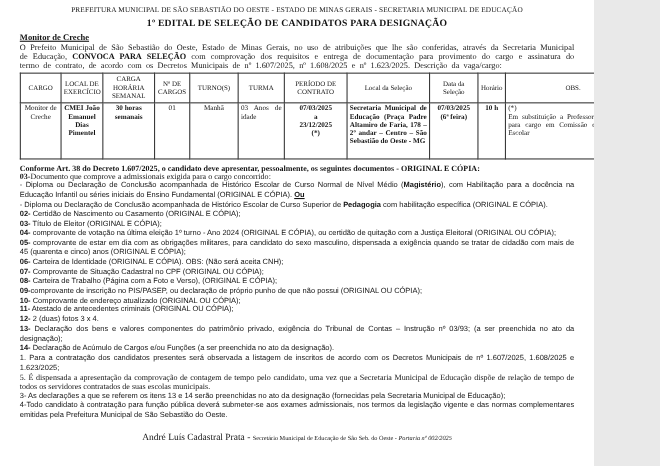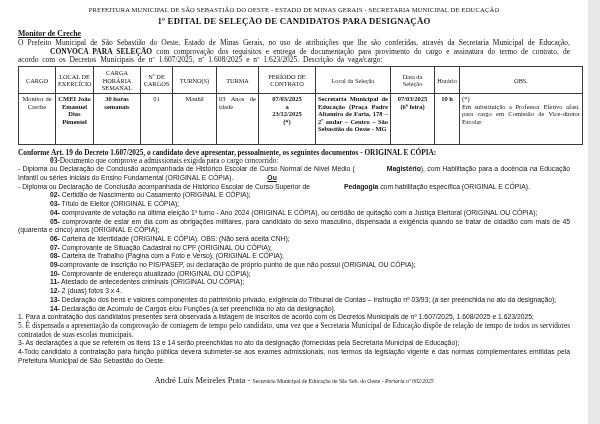--- a/index.html
+++ b/index.html
@@ -1,30 +1,30 @@
 <!DOCTYPE html>
 <html><head>
 <meta charset="utf-8">
 <style>
   html,body{margin:0;padding:0;background:#e9e9e9;}
   .page{
     position:relative;
-    width:588px;height:424px;
+    width:540px;height:424px;
     background:#ffffff;
     color:#141414;
     overflow:hidden;
     box-sizing:border-box;
     padding:6px 18px 0 18px;
     font-family:"Liberation Serif",serif;
   }
   .hdr1{font-size:6.6px;text-align:center;letter-spacing:.15px;}
   .hdr2{font-size:8.8px;font-weight:bold;text-align:center;margin-top:2.5px;letter-spacing:.2px;}
   .sec-title{font-size:7.8px;font-weight:bold;text-decoration:underline;margin-top:3px;}
   .intro{font-size:7.5px;line-height:8.7px;text-align:justify;word-spacing:2px;margin-top:1.5px;}
-  .b{font-weight:bold;margin-left:32px;}
+  .b{font-weight:bold;}
   .u{text-decoration:underline;}
 
   table.vac{border-collapse:collapse;table-layout:fixed;width:564px;margin-top:1px;}
   table.vac th,table.vac td{
     border:1px solid #3a3a3a;
     padding:1px 2px;
     font-family:"Liberation Serif",serif;
     overflow:hidden;
   }
   table.vac th{
@@ -109,21 +109,21 @@
 (6ª feira)</td>
       <td class="c-center c-bold">10 h</td>
       <td class="c-obs">
         <div>(*)</div>
         <div>Em substituição a Professor Efetivo afast. para cargo em Comissão de Vice-diretor Escolar</div>
       </td>
     </tr>
   </tbody>
     </table>
 
-  <div class="doc-intro">Conforme Art. 19 do Decreto 1.607/2025, o candidato deve apresentar, pessoalmente, os seguintes documentos - ORIGINAL E CÓPIA:</div>
+  <div class="doc-intro">Conforme Art. 38 do Decreto 1.607/2025, o candidato deve apresentar, pessoalmente, os seguintes documentos - ORIGINAL E CÓPIA:</div>
   <div id="doc-list">
       <div class="doc-line serif"><span class="b">03-</span><span>Documento que comprove a admissionais exigida para o cargo concorrido:</span></div>
       <div class="doc-line sans"><span>- Diploma ou Declaração de Conclusão acompanhada de Histórico Escolar de Curso Normal de Nível Médio (</span><span class="b">Magistério</span><span>), com Habilitação para a docência na Educação Infantil ou séries iniciais do Ensino Fundamental (ORIGINAL E CÓPIA). </span><span class="b u">Ou</span></div>
       <div class="doc-line sans"><span>- Diploma ou Declaração de Conclusão acompanhada de Histórico Escolar de Curso Superior de </span><span class="b">Pedagogia</span><span> com habilitação específica (ORIGINAL E CÓPIA).</span></div>
       <div class="doc-line sans"><span class="b">02-</span><span> Certidão de Nascimento ou Casamento (ORIGINAL E CÓPIA);</span></div>
       <div class="doc-line sans"><span class="b">03-</span><span> Título de Eleitor (ORIGINAL E CÓPIA);</span></div>
       <div class="doc-line sans"><span class="b">04-</span><span> comprovante de votação na última eleição 1º turno - Ano 2024 (ORIGINAL E CÓPIA), ou certidão de quitação com a Justiça Eleitoral (ORIGINAL OU CÓPIA);</span></div>
       <div class="doc-line sans"><span class="b">05-</span><span> comprovante de estar em dia com as obrigações militares, para candidato do sexo masculino, dispensada a exigência quando se tratar de cidadão com mais de 45 (quarenta e cinco) anos (ORIGINAL E CÓPIA);</span></div>
       <div class="doc-line sans"><span class="b">06-</span><span> Carteira de Identidade (ORIGINAL E CÓPIA). OBS: (Não será aceita CNH);</span></div>
       <div class="doc-line sans"><span class="b">07-</span><span> Comprovante de Situação Cadastral no CPF (ORIGINAL OU CÓPIA);</span></div>
@@ -136,15 +136,15 @@
       <div class="doc-line sans"><span class="b">14-</span><span> Declaração de Acúmulo de Cargos e/ou Funções (a ser preenchida no ato da designação).</span></div>
     </div>
 
   <div id="info-list">
       <div class="doc-line sans"><span>1. Para a contratação dos candidatos presentes será observada a listagem de inscritos de acordo com os Decretos Municipais de nº 1.607/2025, 1.608/2025 e 1.623/2025;</span></div>
       <div class="doc-line serif"><span>5. É dispensada a apresentação da comprovação de contagem de tempo pelo candidato, uma vez que a Secretaria Municipal de Educação dispõe de relação de tempo de todos os servidores contratados de suas escolas municipais.</span></div>
       <div class="doc-line sans"><span>3- As declarações a que se referem os itens 13 e 14 serão preenchidas no ato da designação (fornecidas pela Secretaria Municipal de Educação);</span></div>
       <div class="doc-line sans"><span>4-Todo candidato à contratação para função pública deverá submeter-se aos exames admissionais, nos termos da legislação vigente e das normas complementares emitidas pela Prefeitura Municipal de São Sebastião do Oeste.</span></div>
     </div>
 
-  <div class="signature"><span class="sig-name">André Luís Meireles Prata</span><span class="sig-name"> - </span><span class="sig-role">Secretário Municipal de Educação de São Seb. do Oeste</span><span class="sig-role"> - </span><span class="sig-portaria">Portaria nº 002/2025</span></div>
+  <div class="signature"><span class="sig-name">André Luís Cadastral Prata</span><span class="sig-name"> - </span><span class="sig-role">Secretário Municipal de Educação de São Seb. do Oeste</span><span class="sig-role"> - </span><span class="sig-portaria">Portaria nº 002/2025</span></div>
 
 </div>
 
 </body></html>

